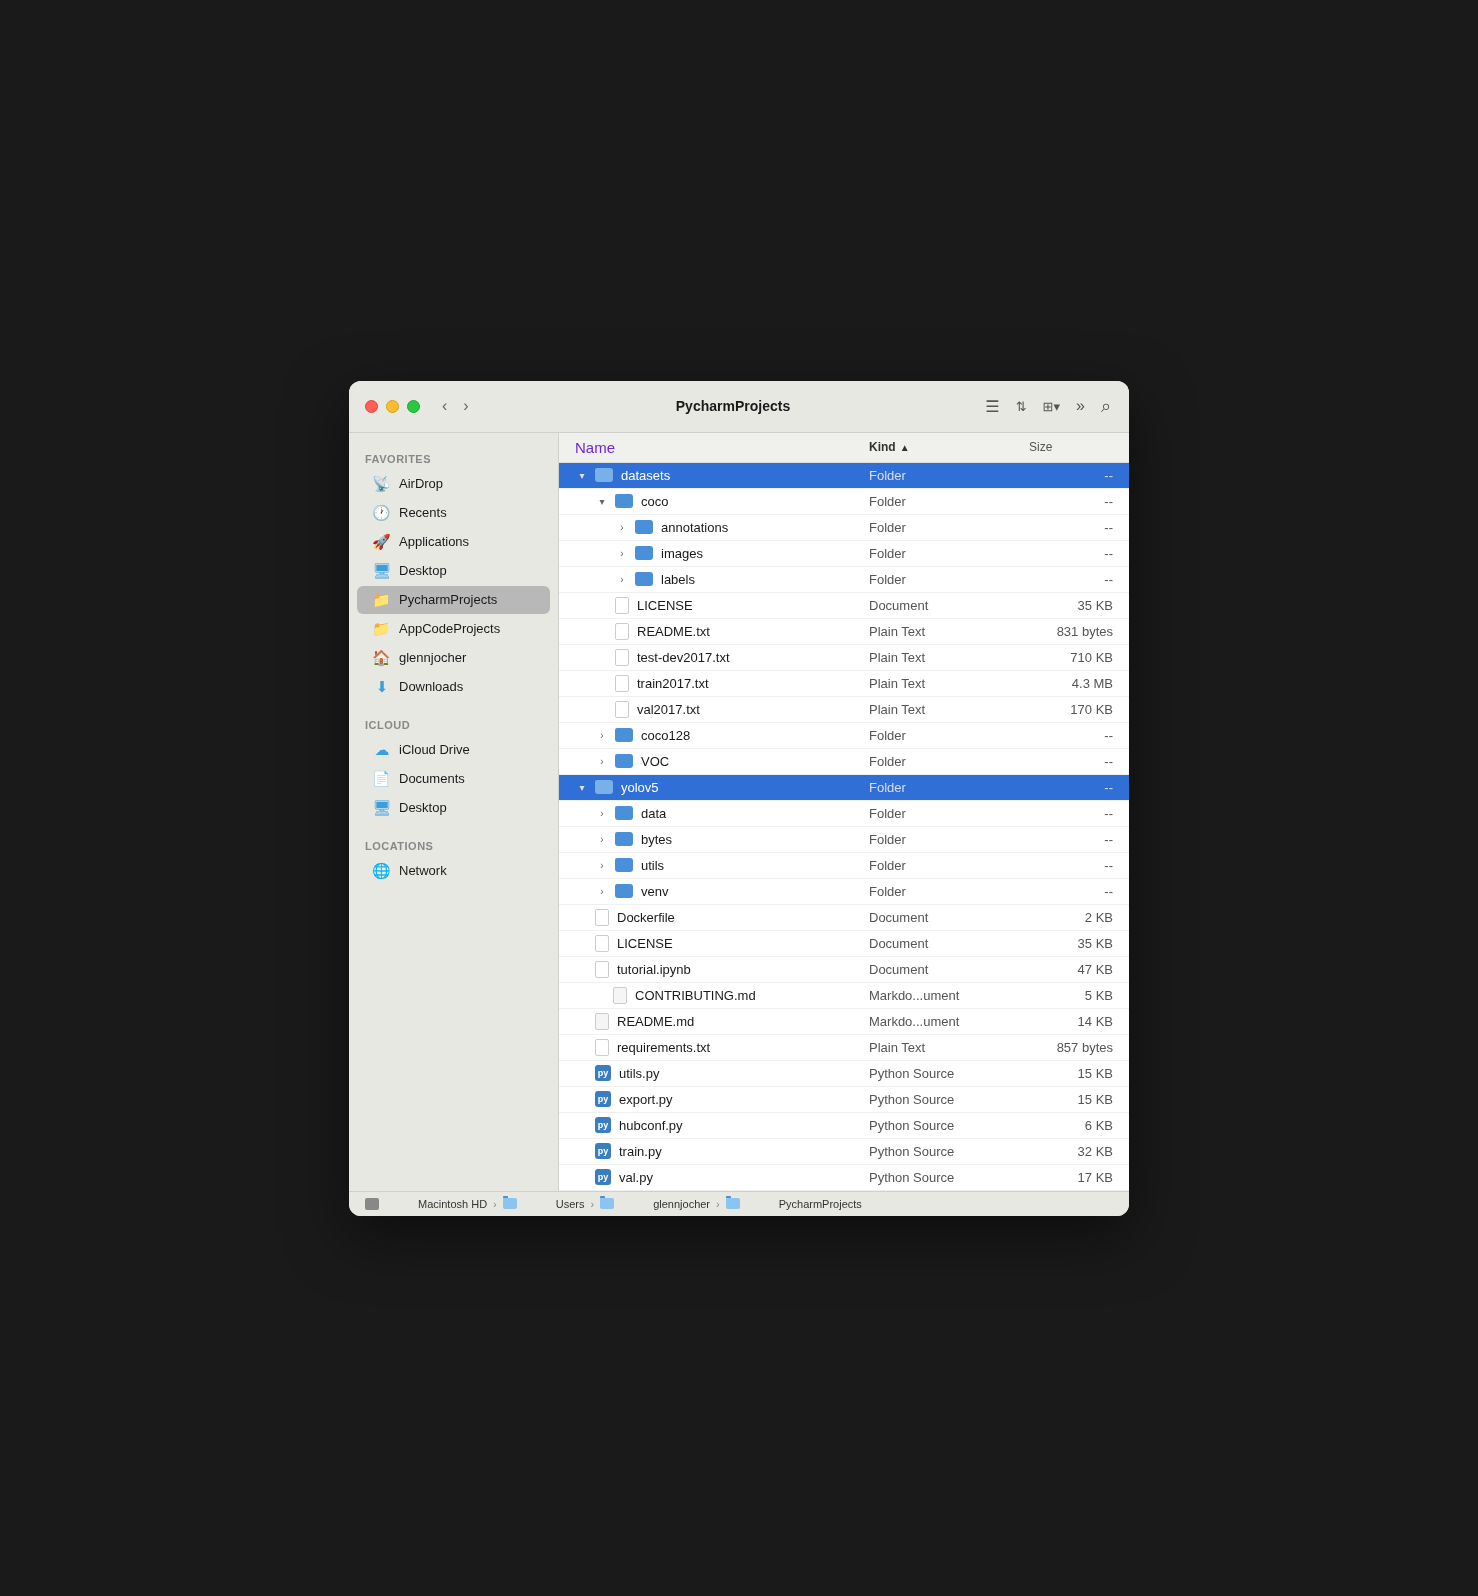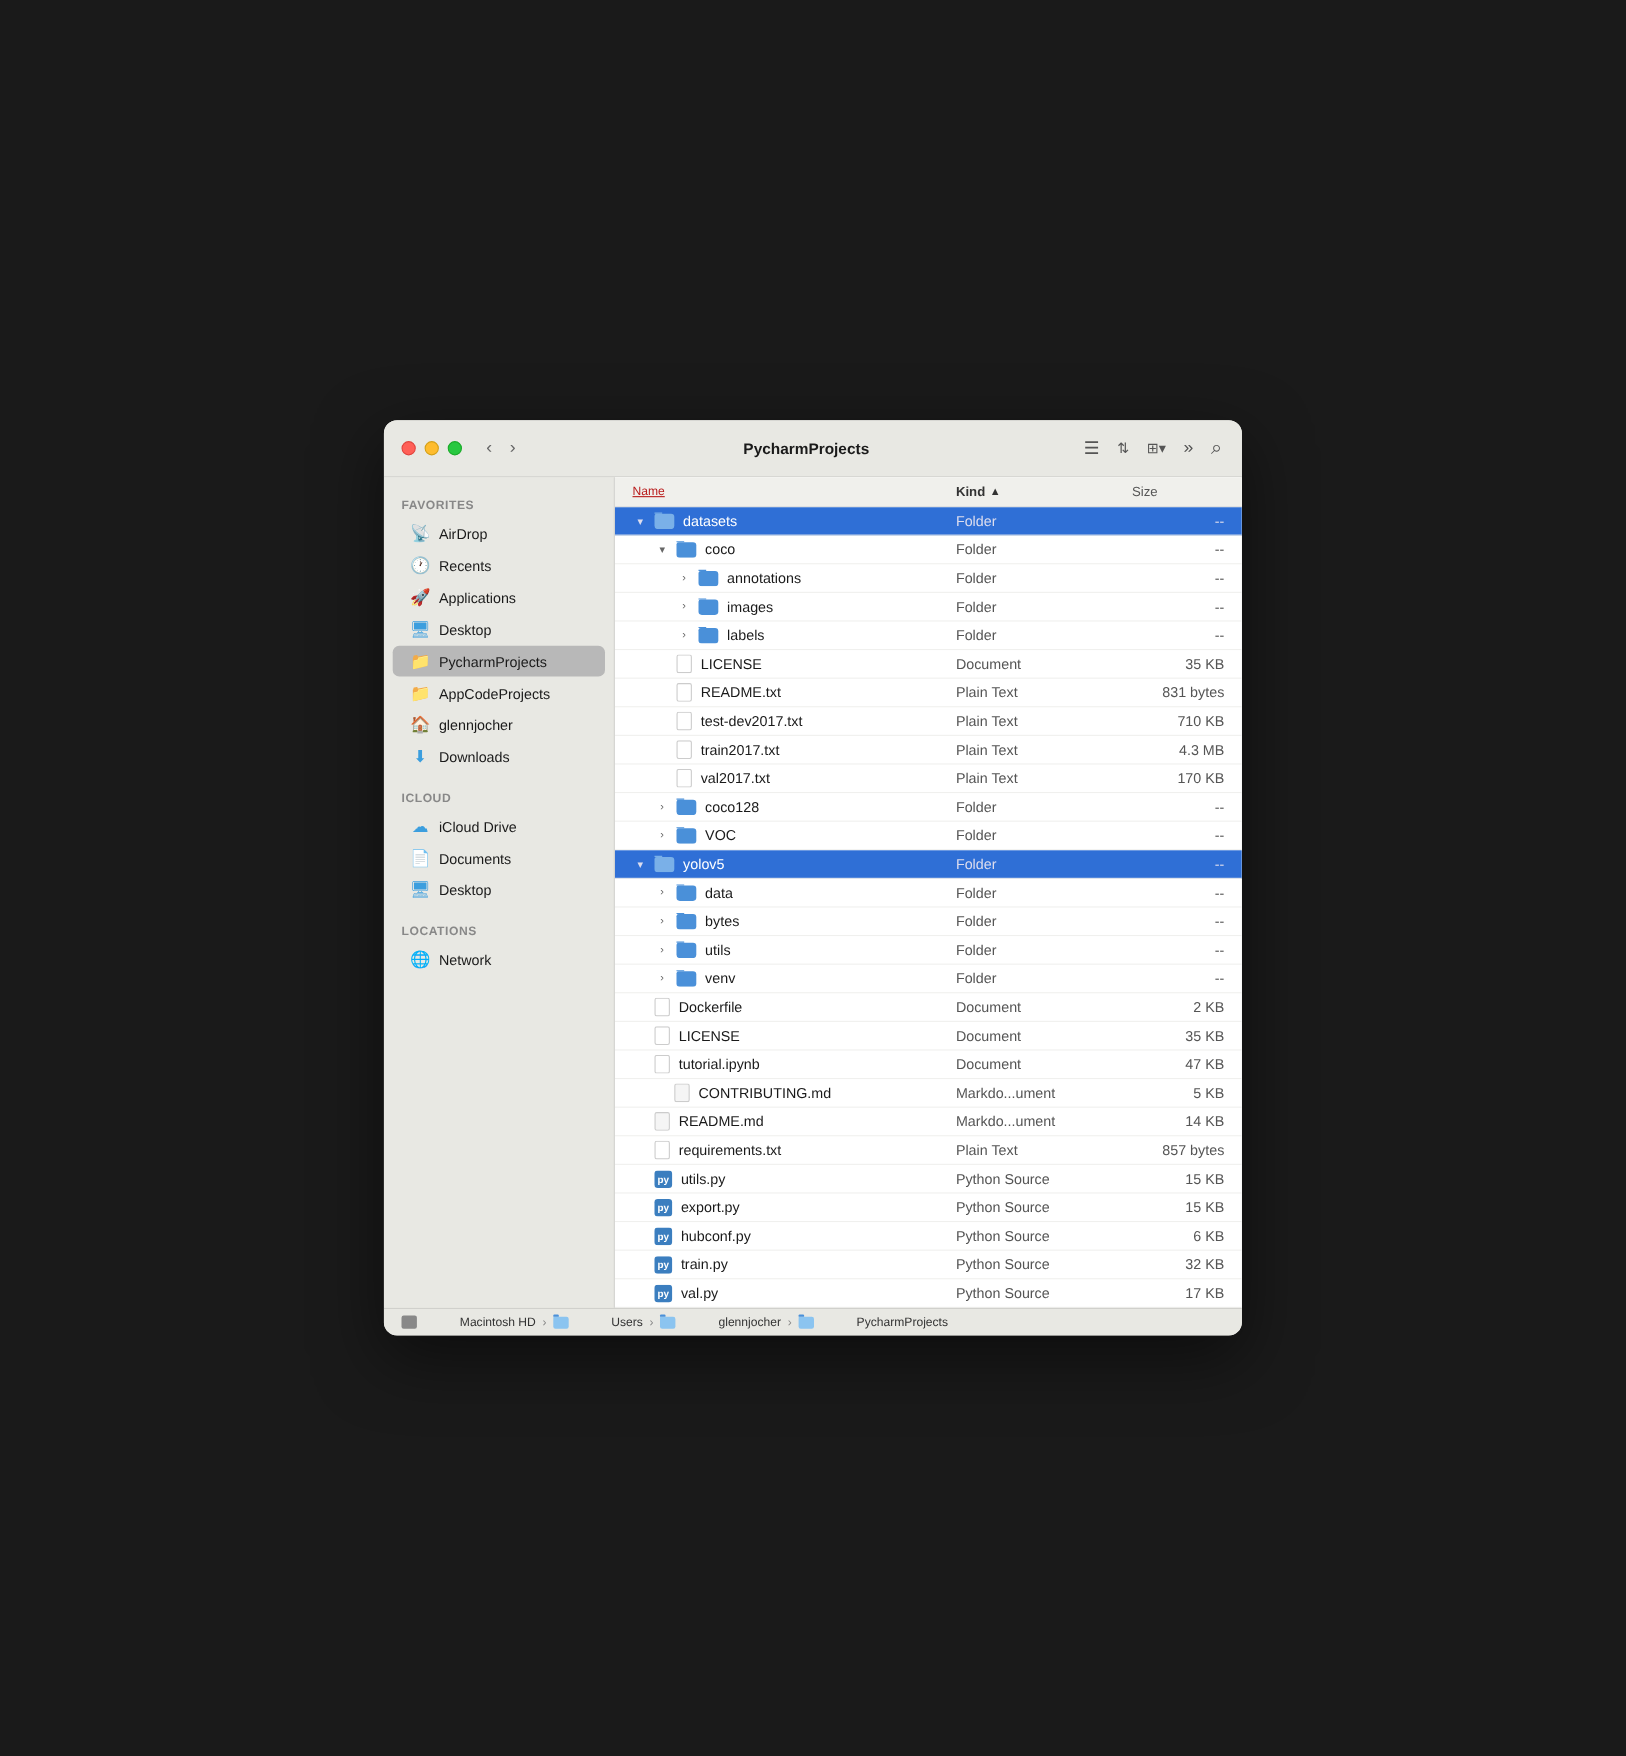--- a/index.html
+++ b/index.html
@@ -143,21 +143,21 @@
     .filelist-header {
       display: flex;
       align-items: center;
       padding: 6px 0;
       border-bottom: 1px solid #e0e0e0;
       background: #f0f0ec;
       position: sticky;
       top: 0;
       z-index: 10;
     }
-    .col-name { flex: 1; padding-left: 16px; font-size: 11px; color: #b91c1c; font-weight: 500; text-decoration: underline; }
+    .col-name { flex: 1; padding-left: 16px; font-size: 15px; color: #6d28d9; font-weight: 500; }
     .col-kind { width: 160px; font-size: 12px; color: #333; font-weight: 700; display: flex; align-items: center; gap: 4px; }
     .col-size { width: 100px; font-size: 12px; color: #555; font-weight: 500; }
     .sort-arrow { font-size: 10px; }
     .file-row {
       display: flex;
       align-items: center;
       padding: 3px 0;
       font-size: 13px;
       color: #1a1a1a;
       border-bottom: 1px solid #f0f0ee;

